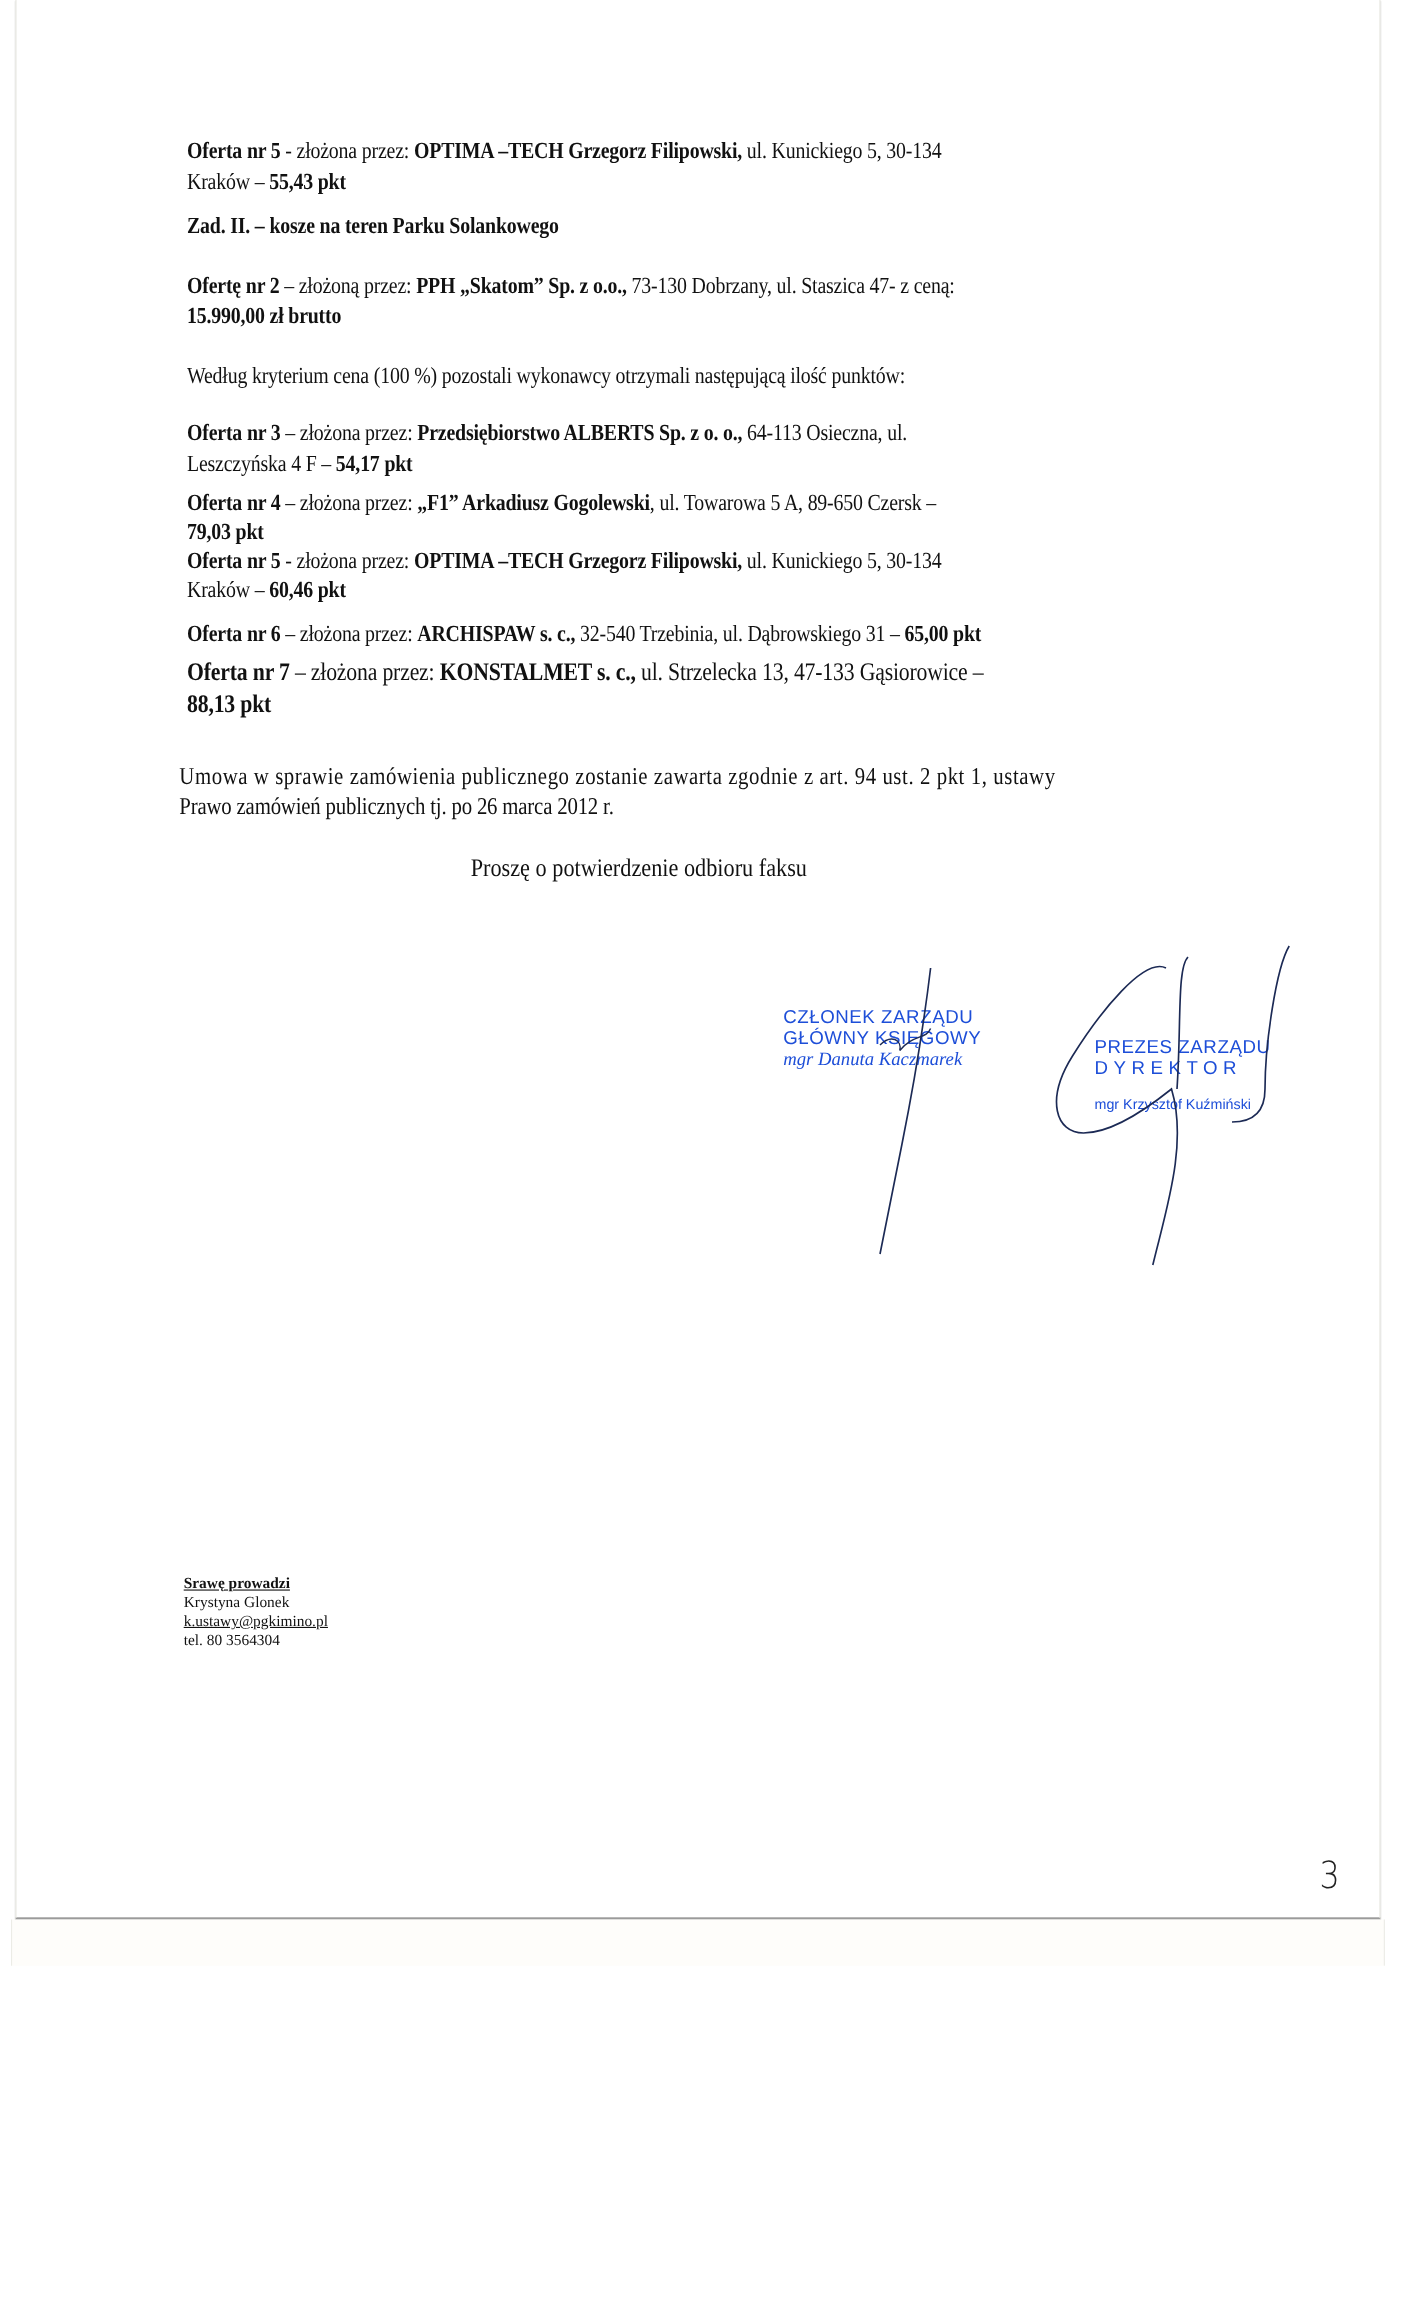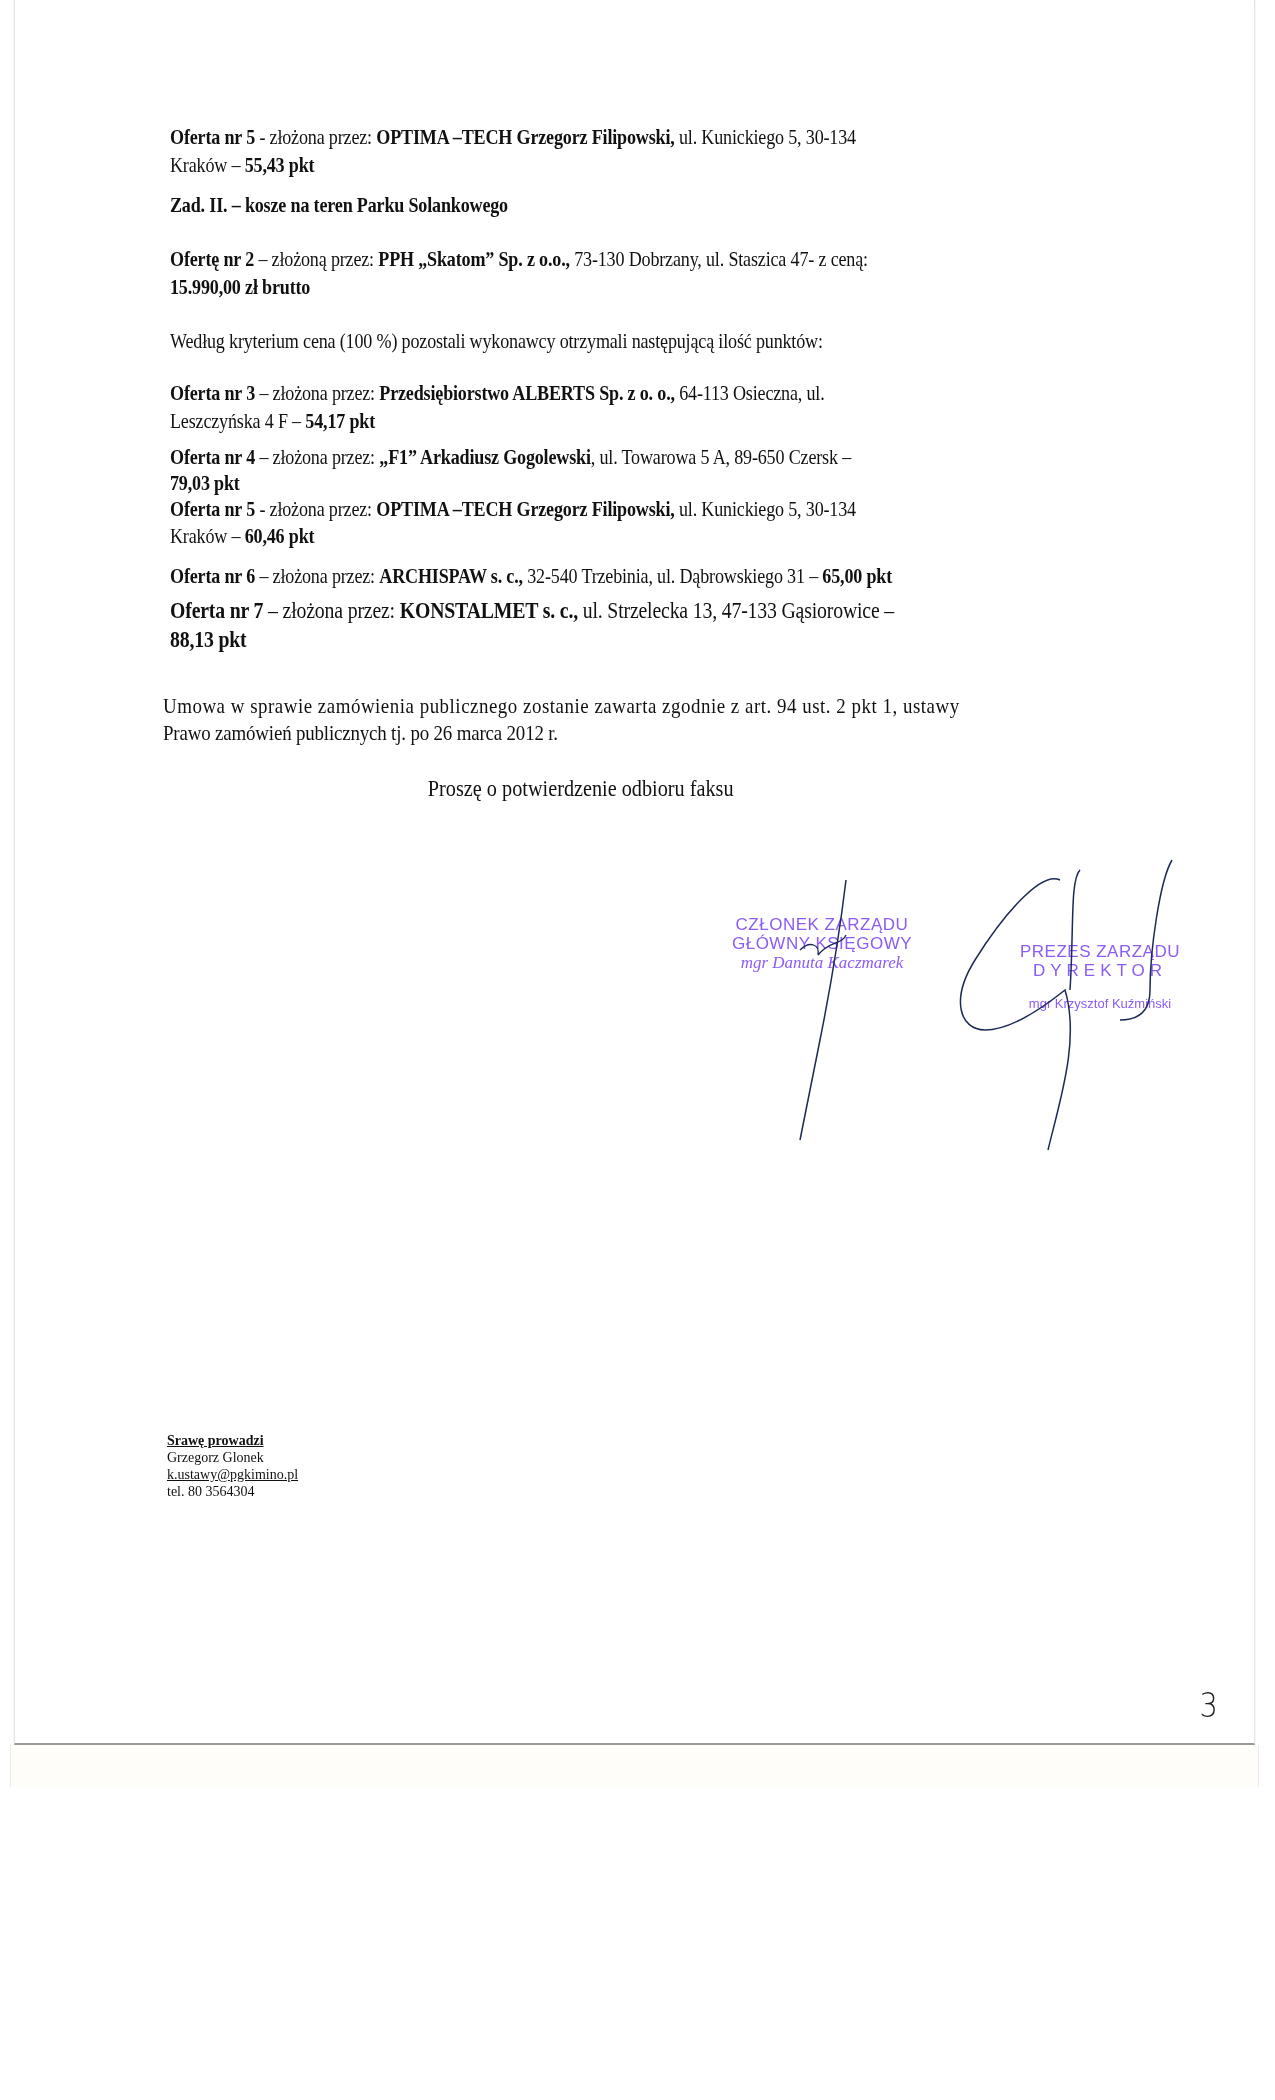--- a/index.html
+++ b/index.html
@@ -3,21 +3,21 @@
 <meta charset="utf-8">
 <style>
   html, body { margin:0; padding:0; background:#ffffff; }
   body { width:1275px; height:2100px; position:relative; overflow:hidden; font-family:"Liberation Serif", serif; color:#111; }
   .page { position:absolute; left:14px; top:0; width:1239px; height:1743px; background:#fff; border-left:1px solid #e6e6e0; border-right:1px solid #e6e6e0; border-bottom:2px solid #9a9a9a; box-shadow:0 1px 1px #cfcfcf; }
   .under-strip { position:absolute; left:10px; top:1745px; width:1247px; height:42px; background:#fefdfa; border-left:1px solid #ecece6; border-right:1px solid #ecece6; }
   .txt { position:absolute; left:170px; font-size:21px; line-height:26px; letter-spacing:-0.2px; transform-origin:0 0; white-space:nowrap; }
   .cond { transform:scaleX(0.86); }
   b { font-weight:bold; }
   .center { position:absolute; left:0; width:1162px; text-align:center; font-size:23px; }
-  .sig-block { position:absolute; font-family:"Liberation Sans", sans-serif; color:#8b5cf6; text-align:center; }
+  .sig-block { position:absolute; font-family:"Liberation Sans", sans-serif; color:#1d4ed8; }
   .sig-title { font-size:17px; line-height:19px; letter-spacing:0.5px; }
   .sig-name-serif { font-family:"Liberation Serif", serif; font-style:italic; font-size:17px; }
   .sig-name-sans { font-size:13px; }
   .footer { position:absolute; left:167px; font-size:14px; line-height:17px; }
   .footer .lbl { font-weight:bold; text-decoration:underline; }
   .footer .mail { text-decoration:underline; }
   .pagenum { position:absolute; left:1198px; top:1685px; font-family:"DejaVu Sans", sans-serif; font-size:34px; font-weight:200; color:#222; transform:scaleX(0.85); }
   svg.signatures { position:absolute; left:0; top:0; }
 </style>
 </head>
@@ -98,18 +98,18 @@
 
 <svg class="signatures" width="1275" height="2100">
   <path d="M846,880 C840,930 830,990 820,1040 C812,1080 806,1110 800,1140" fill="none" stroke="#1c2a55" stroke-width="1.5"></path>
   <path d="M800,950 C810,940 820,945 818,955 C830,940 842,945 846,935" fill="none" stroke="#1c2a55" stroke-width="1.3"></path>
   <path d="M1060,880 C1040,870 1000,920 975,960 C950,1000 960,1030 985,1030 C1010,1030 1040,1010 1065,990 C1080,1040 1060,1100 1048,1150" fill="none" stroke="#1c2a55" stroke-width="1.5"></path>
   <path d="M1080,870 C1070,880 1074,930 1070,990 M1172,860 C1160,880 1150,950 1150,990 C1150,1010 1140,1020 1120,1020" fill="none" stroke="#1c2a55" stroke-width="1.5"></path>
 </svg>
 
 <div class="footer" style="top:1432px;">
   <div class="lbl">Srawę prowadzi</div>
-  <div>Grzegorz Glonek</div>
+  <div>Krystyna Glonek</div>
   <div class="mail">k.ustawy@pgkimino.pl</div>
   <div>tel. 80 3564304</div>
 </div>
 
 <div class="pagenum">3</div>
 
 </body></html>

